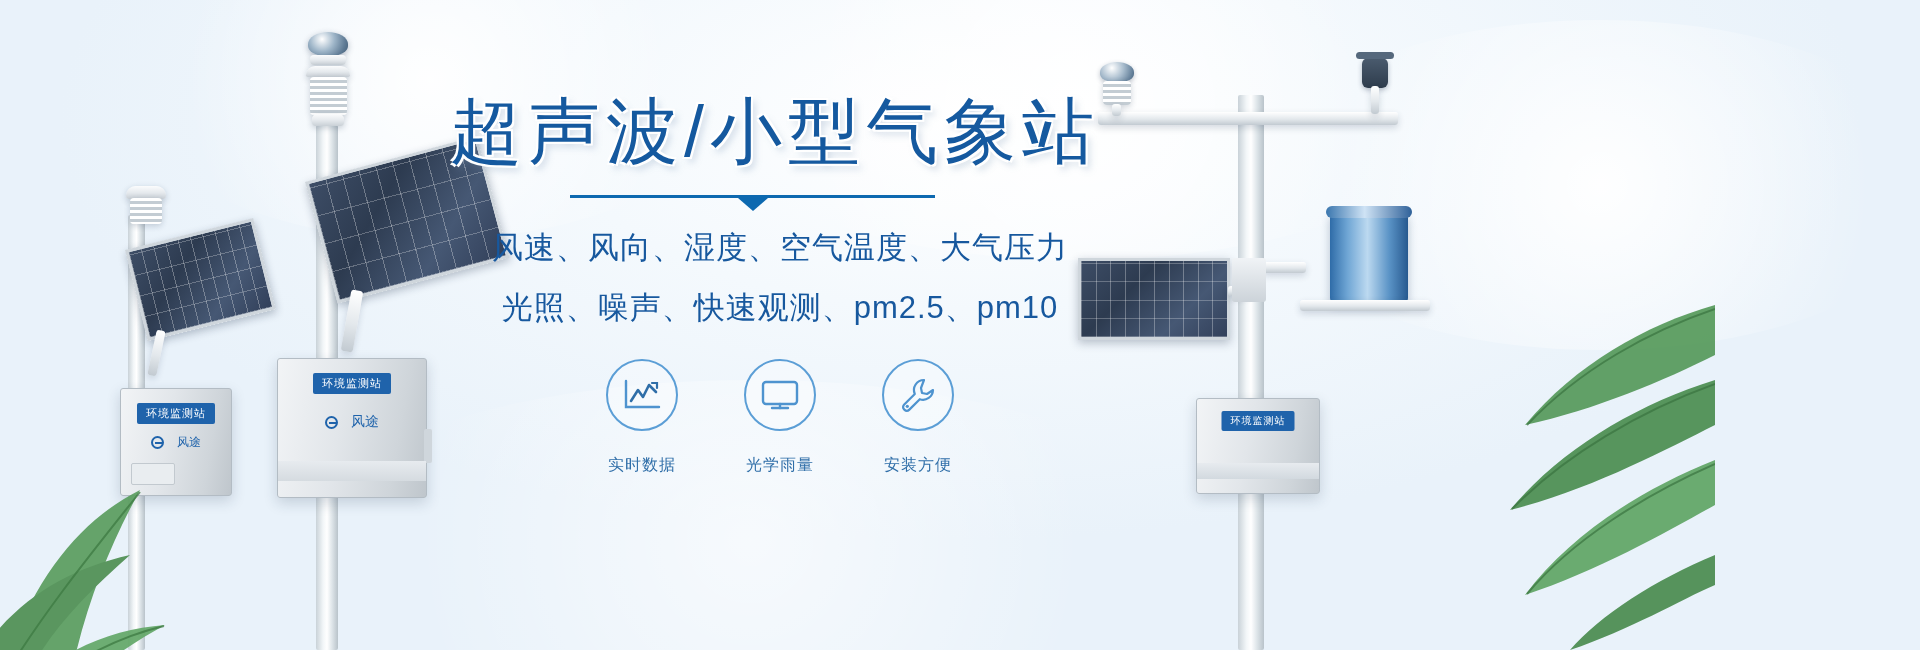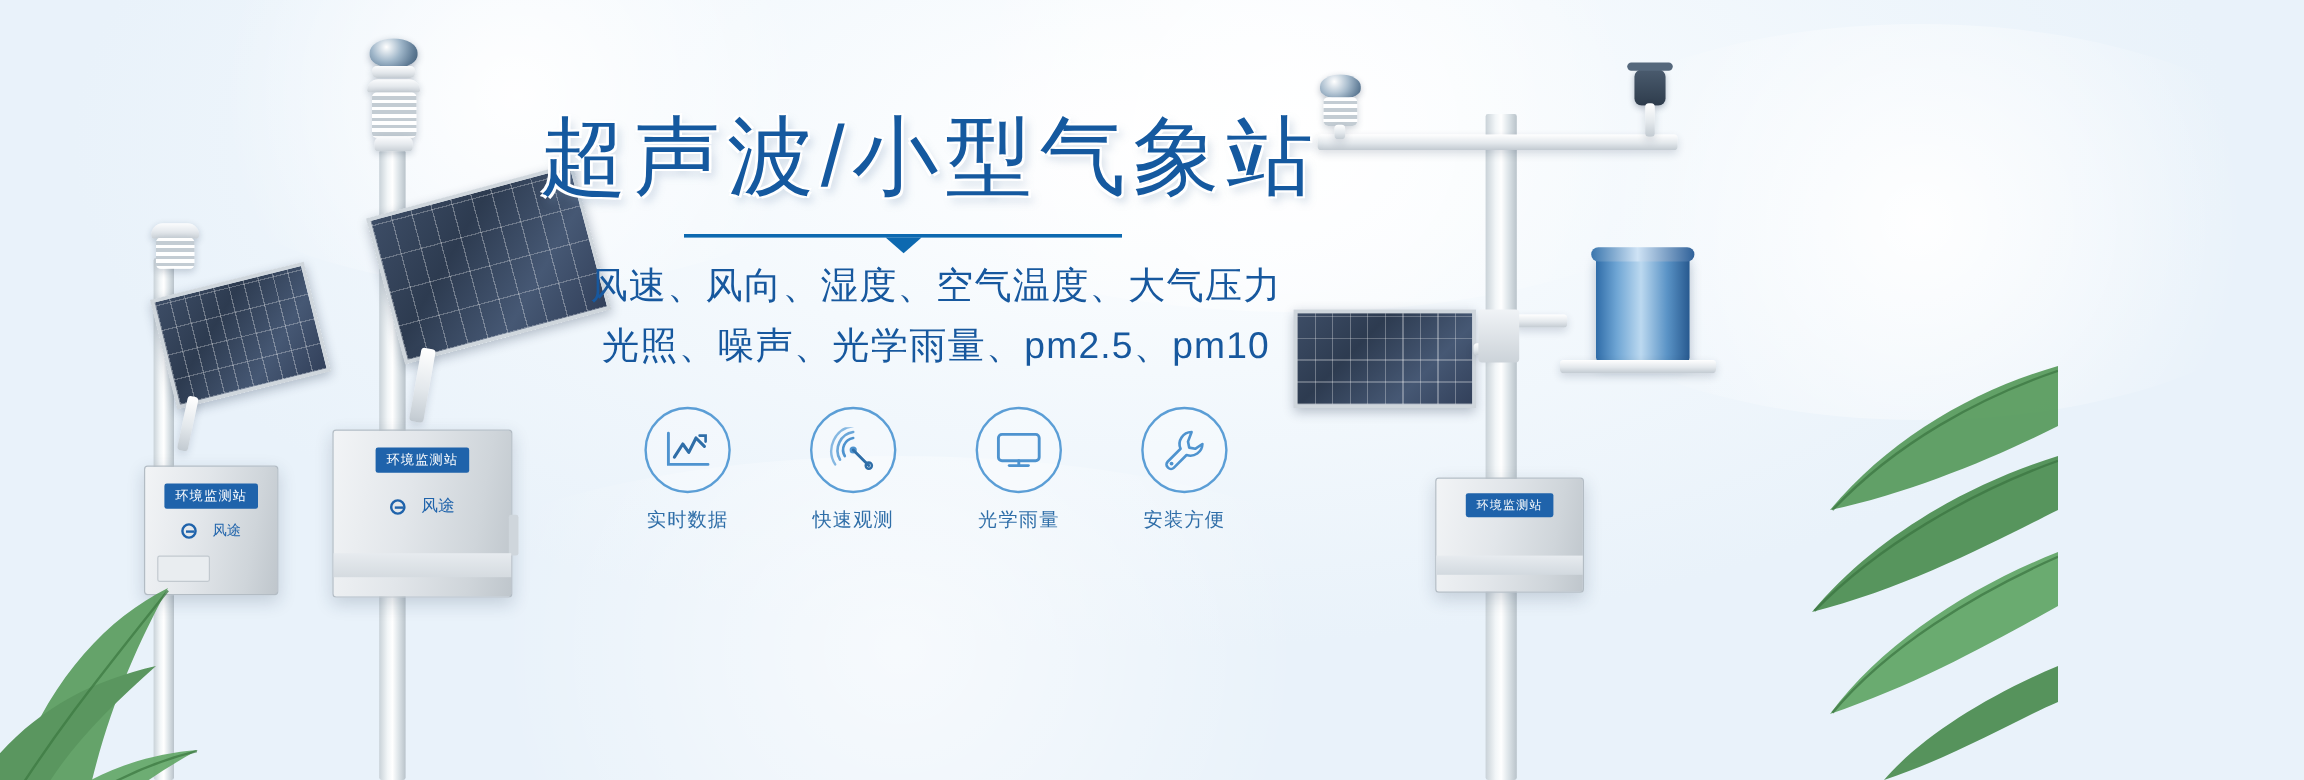--- a/index.html
+++ b/index.html
@@ -106,34 +106,34 @@
     position:relative; margin:28px 0 0 140px; width:365px; height:14px;
   }
   #divider .bar { position:absolute; left:0; top:0; width:100%; height:3px; background:#0d69b0; }
   #divider .tri {
     position:absolute; left:50%; transform:translateX(-50%); top:3px;
     width:0;height:0;border-left:15px solid transparent;border-right:15px solid transparent;
     border-top:13px solid #0d69b0;
   }
   .sub-line {
     font-size:31px; color:#17589e; letter-spacing:1px;
-    text-align:center; margin-top:8px; white-space:nowrap;
+    text-align:center; margin-top:18px; white-space:nowrap;
     font-family:"Liberation Sans", sans-serif;
   }
   #features {
     display:flex; justify-content:center; gap:52px; margin-top:30px;
   }
   .feature { width:86px; text-align:center; }
   .fcircle {
     width:72px;height:72px;border:2px solid #5b9ed6;border-radius:50%;
     margin:0 auto; display:flex;align-items:center;justify-content:center;
     background:rgba(255,255,255,.25);
   }
   .flabel {
-    margin-top:12px; font-size:16px; color:#2f6ea8; letter-spacing:1px; white-space:nowrap;
+    margin-top:24px; font-size:16px; color:#2f6ea8; letter-spacing:1px; white-space:nowrap;
   }
   svg { display:block; }
 </style>
 </head>
 <body>
 
 <div id="banner">
 
   <div class="cloud c1"></div>
   <div class="cloud c2"></div>
@@ -247,48 +247,35 @@
   <div id="content">
 
     <div id="title">超声波/小型气象站</div>
 
     <div id="divider">
       <div class="bar"></div>
       <div class="tri"></div>
     </div>
 
     <div class="sub-line">风速、风向、湿度、空气温度、大气压力</div>
-    <div class="sub-line">光照、噪声、光学雨量、pm2.5、pm10</div>
+    <div class="sub-line">光照、噪声、快速观测、pm2.5、pm10</div>
 
     <div id="features">
 
       <div class="feature">
         <div class="fcircle">
           <svg width="40" height="34" viewBox="0 0 40 34">
             <path d="M4 3 L4 29 L37 29" stroke="#4e93cf" stroke-width="2.4" fill="none" stroke-linecap="round"></path>
             <path d="M9 23 L16 12 L21 19 L27 7 L34 14" stroke="#2f6ea8" stroke-width="2.6" fill="none" stroke-linecap="round" stroke-linejoin="round"></path>
             <path d="M30 5 L35 5 L35 10" stroke="#2f6ea8" stroke-width="2.2" fill="none" stroke-linecap="round"></path>
           </svg>
         </div>
         <div class="flabel">实时数据</div>
       </div>
 
-      <div class="feature">
-        <div class="fcircle">
-          <svg width="40" height="38" viewBox="0 0 40 38">
-            <circle cx="20" cy="19" r="3" fill="#4e93cf"></circle>
-            <path d="M13 24 A 10 10 0 0 1 20 9" stroke="#4e93cf" stroke-width="2.2" fill="none" stroke-linecap="round"></path>
-            <path d="M9 27  A 15.5 15.5 0 0 1 20 4" stroke="#6aa6d8" stroke-width="2.2" fill="none" stroke-linecap="round"></path>
-            <path d="M5 31  A 21 21 0 0 1 20 -1" stroke="#86b8e2" stroke-width="2" fill="none" stroke-linecap="round"></path>
-            <path d="M20 19 L33 32" stroke="#2f6ea8" stroke-width="2.4" stroke-linecap="round"></path>
-            <circle cx="33" cy="32" r="2.6" fill="none" stroke="#2f6ea8" stroke-width="2"></circle>
-          </svg>
-        </div>
-        <div class="flabel">快速观测</div>
-      </div>
 
       <div class="feature">
         <div class="fcircle">
           <svg width="42" height="34" viewBox="0 0 42 34">
             <rect x="4" y="4" width="34" height="22" rx="3" ry="3" stroke="#4e93cf" stroke-width="2.4" fill="none"></rect>
             <path d="M21 26 L21 30" stroke="#4e93cf" stroke-width="2.4" stroke-linecap="round"></path>
             <path d="M13 30 L29 30" stroke="#4e93cf" stroke-width="2.4" stroke-linecap="round"></path>
           </svg>
         </div>
         <div class="flabel">光学雨量</div>

